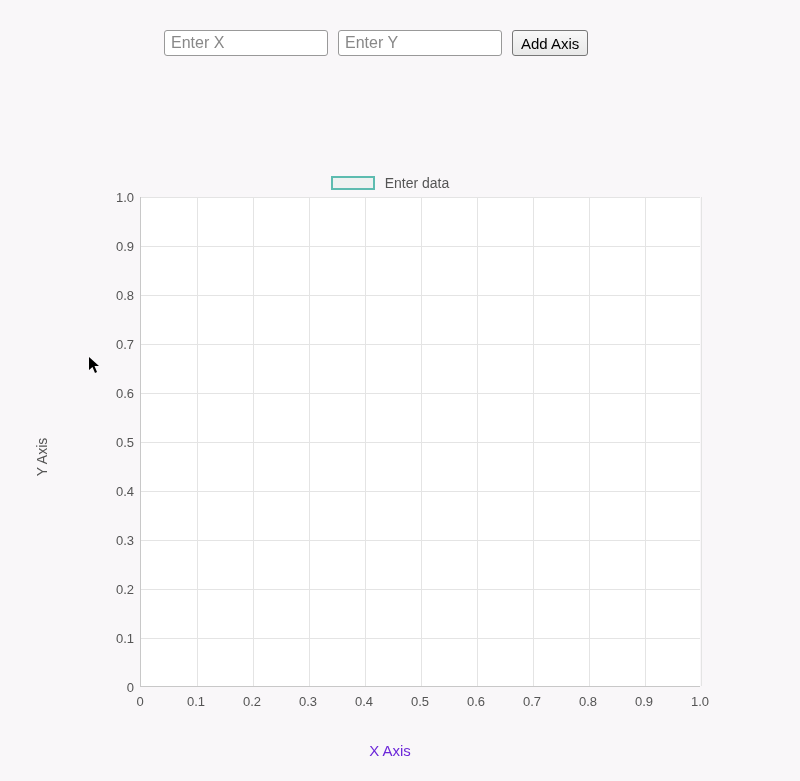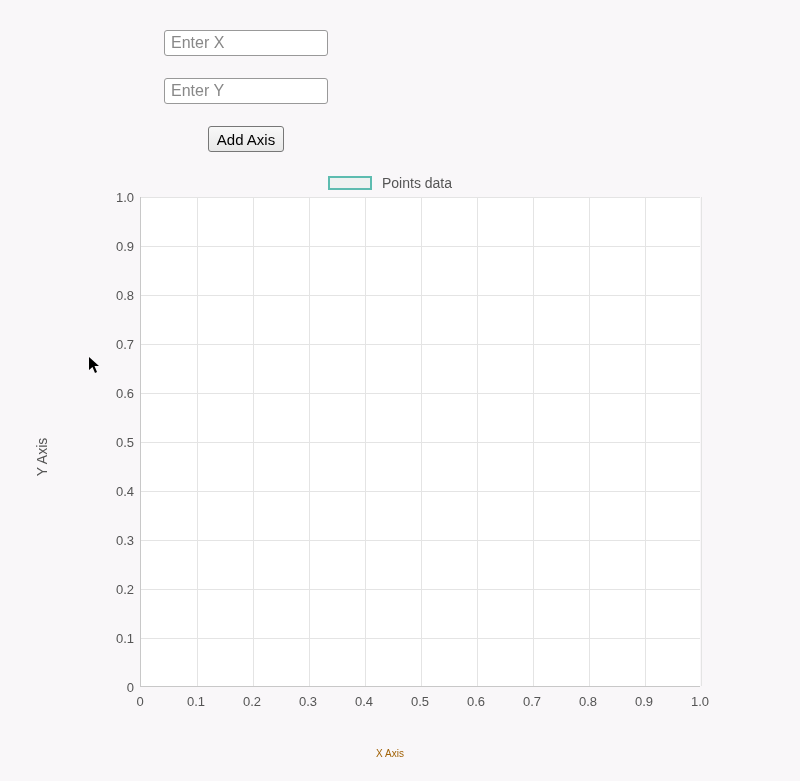--- a/index.html
+++ b/index.html
@@ -10,23 +10,22 @@
     height: 781px;
     background: #f9f7f9;
     font-family: -apple-system, Helvetica, Arial, sans-serif;
     position: relative;
   }
   .controls {
     position: absolute;
     top: 30px;
     left: 164px;
     display: flex;
-    gap: 22px;
+    gap: 10px;
     align-items: center;
-    flex-direction: column;
   }
   .controls input[type="text"] {
     width: 164px;
     height: 26px;
     font-size: 16px;
     padding: 2px 6px;
     border: 1.5px solid #999;
     border-radius: 3px;
     background: #fff;
     color: #222;
@@ -76,22 +75,22 @@
     transform: translate(-50%,-50%) rotate(-90deg);
     font-size: 14px;
     color: #555;
     white-space: nowrap;
   }
   .x-axis-label {
     position: absolute;
     bottom: -42px;
     left: 50%;
     transform: translateX(-50%);
-    font-size: 10px;
-    color: #a16207;
+    font-size: 15px;
+    color: #6d28d9;
   }
   .plot-area {
     position: absolute;
     left: 70px;
     top: 0;
     right: 10px;
     bottom: 30px;
     background: #fff;
     border-left: 1px solid #c8c8c8;
     border-bottom: 1px solid #c8c8c8;
@@ -133,21 +132,21 @@
 
 <div class="controls">
   <input type="text" placeholder="Enter X" style="">
   <input type="text" placeholder="Enter Y" style="">
   <button>Add Axis</button>
 </div>
 
 <div class="chart-wrap">
   <div class="legend">
     <span class="legend-swatch"></span>
-    <span>Points data</span>
+    <span>Enter data</span>
   </div>
 
   <div class="plot-container">
     <div class="y-axis-label">Y Axis</div>
     <div class="plot-area">
         <div class="grid-v" style="left: 56px;"></div>
         <div class="grid-v" style="left: 112px;"></div>
         <div class="grid-v" style="left: 168px;"></div>
         <div class="grid-v" style="left: 224px;"></div>
         <div class="grid-v" style="left: 280px;"></div>

